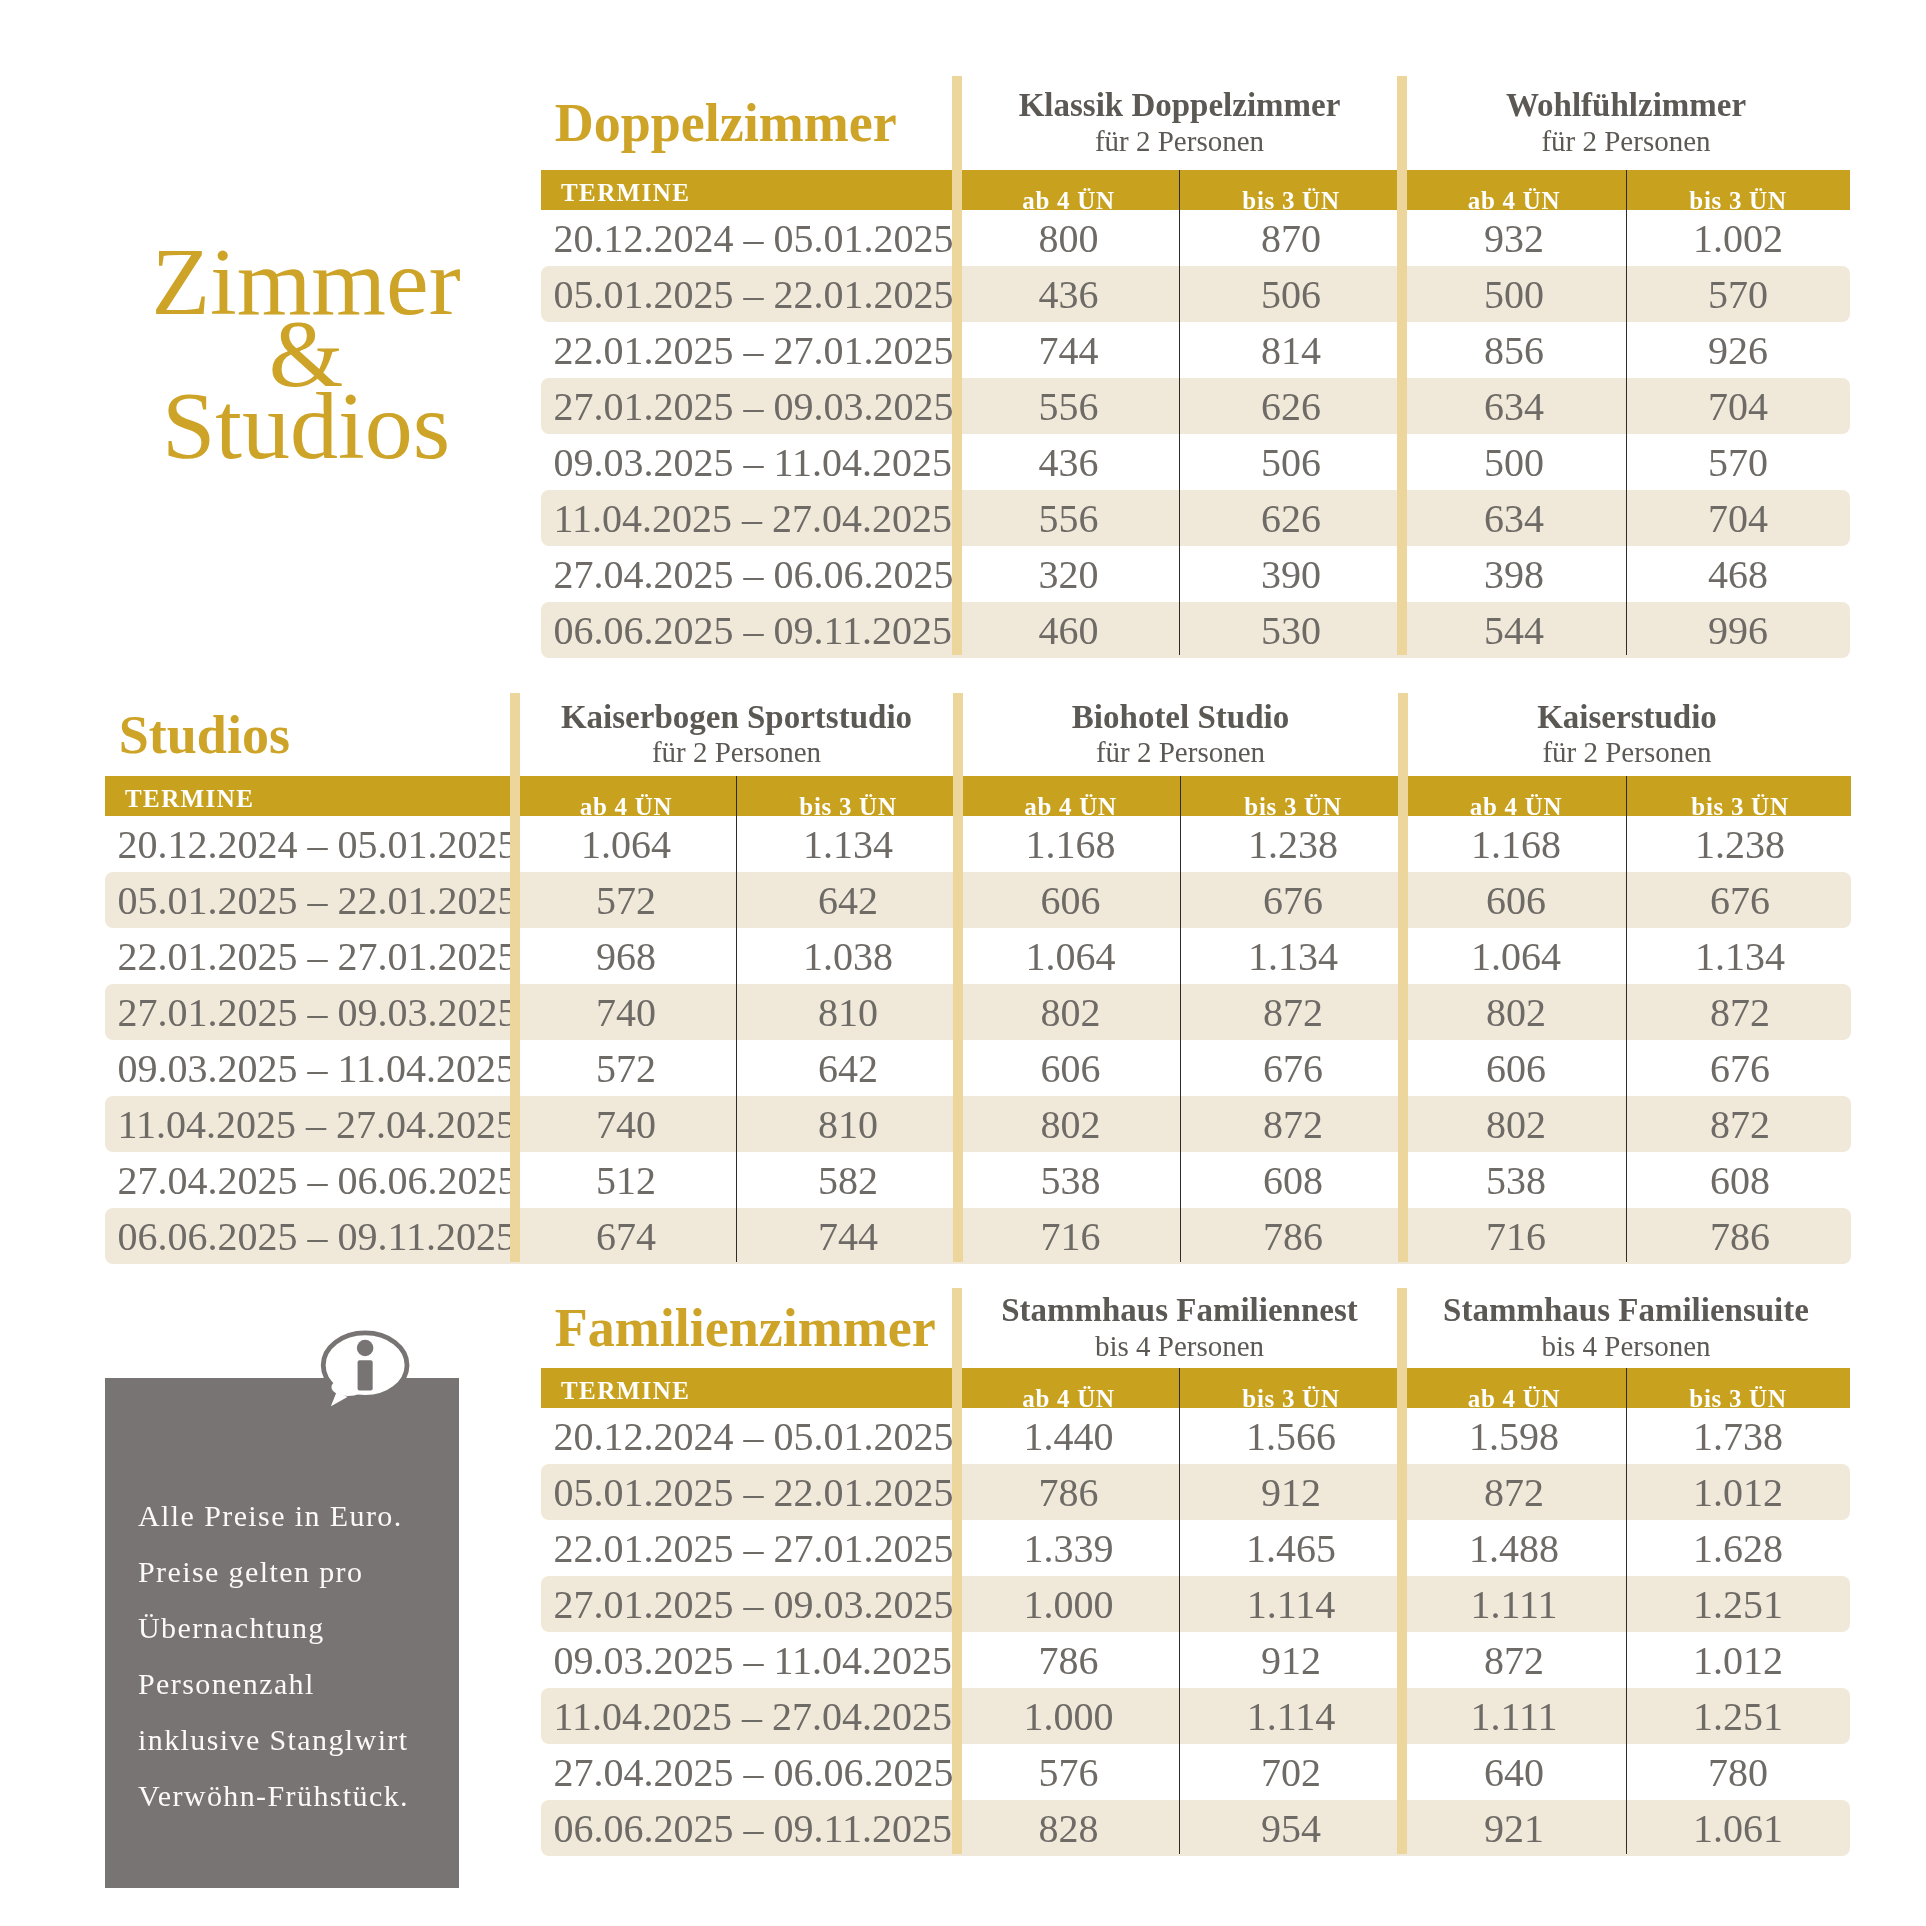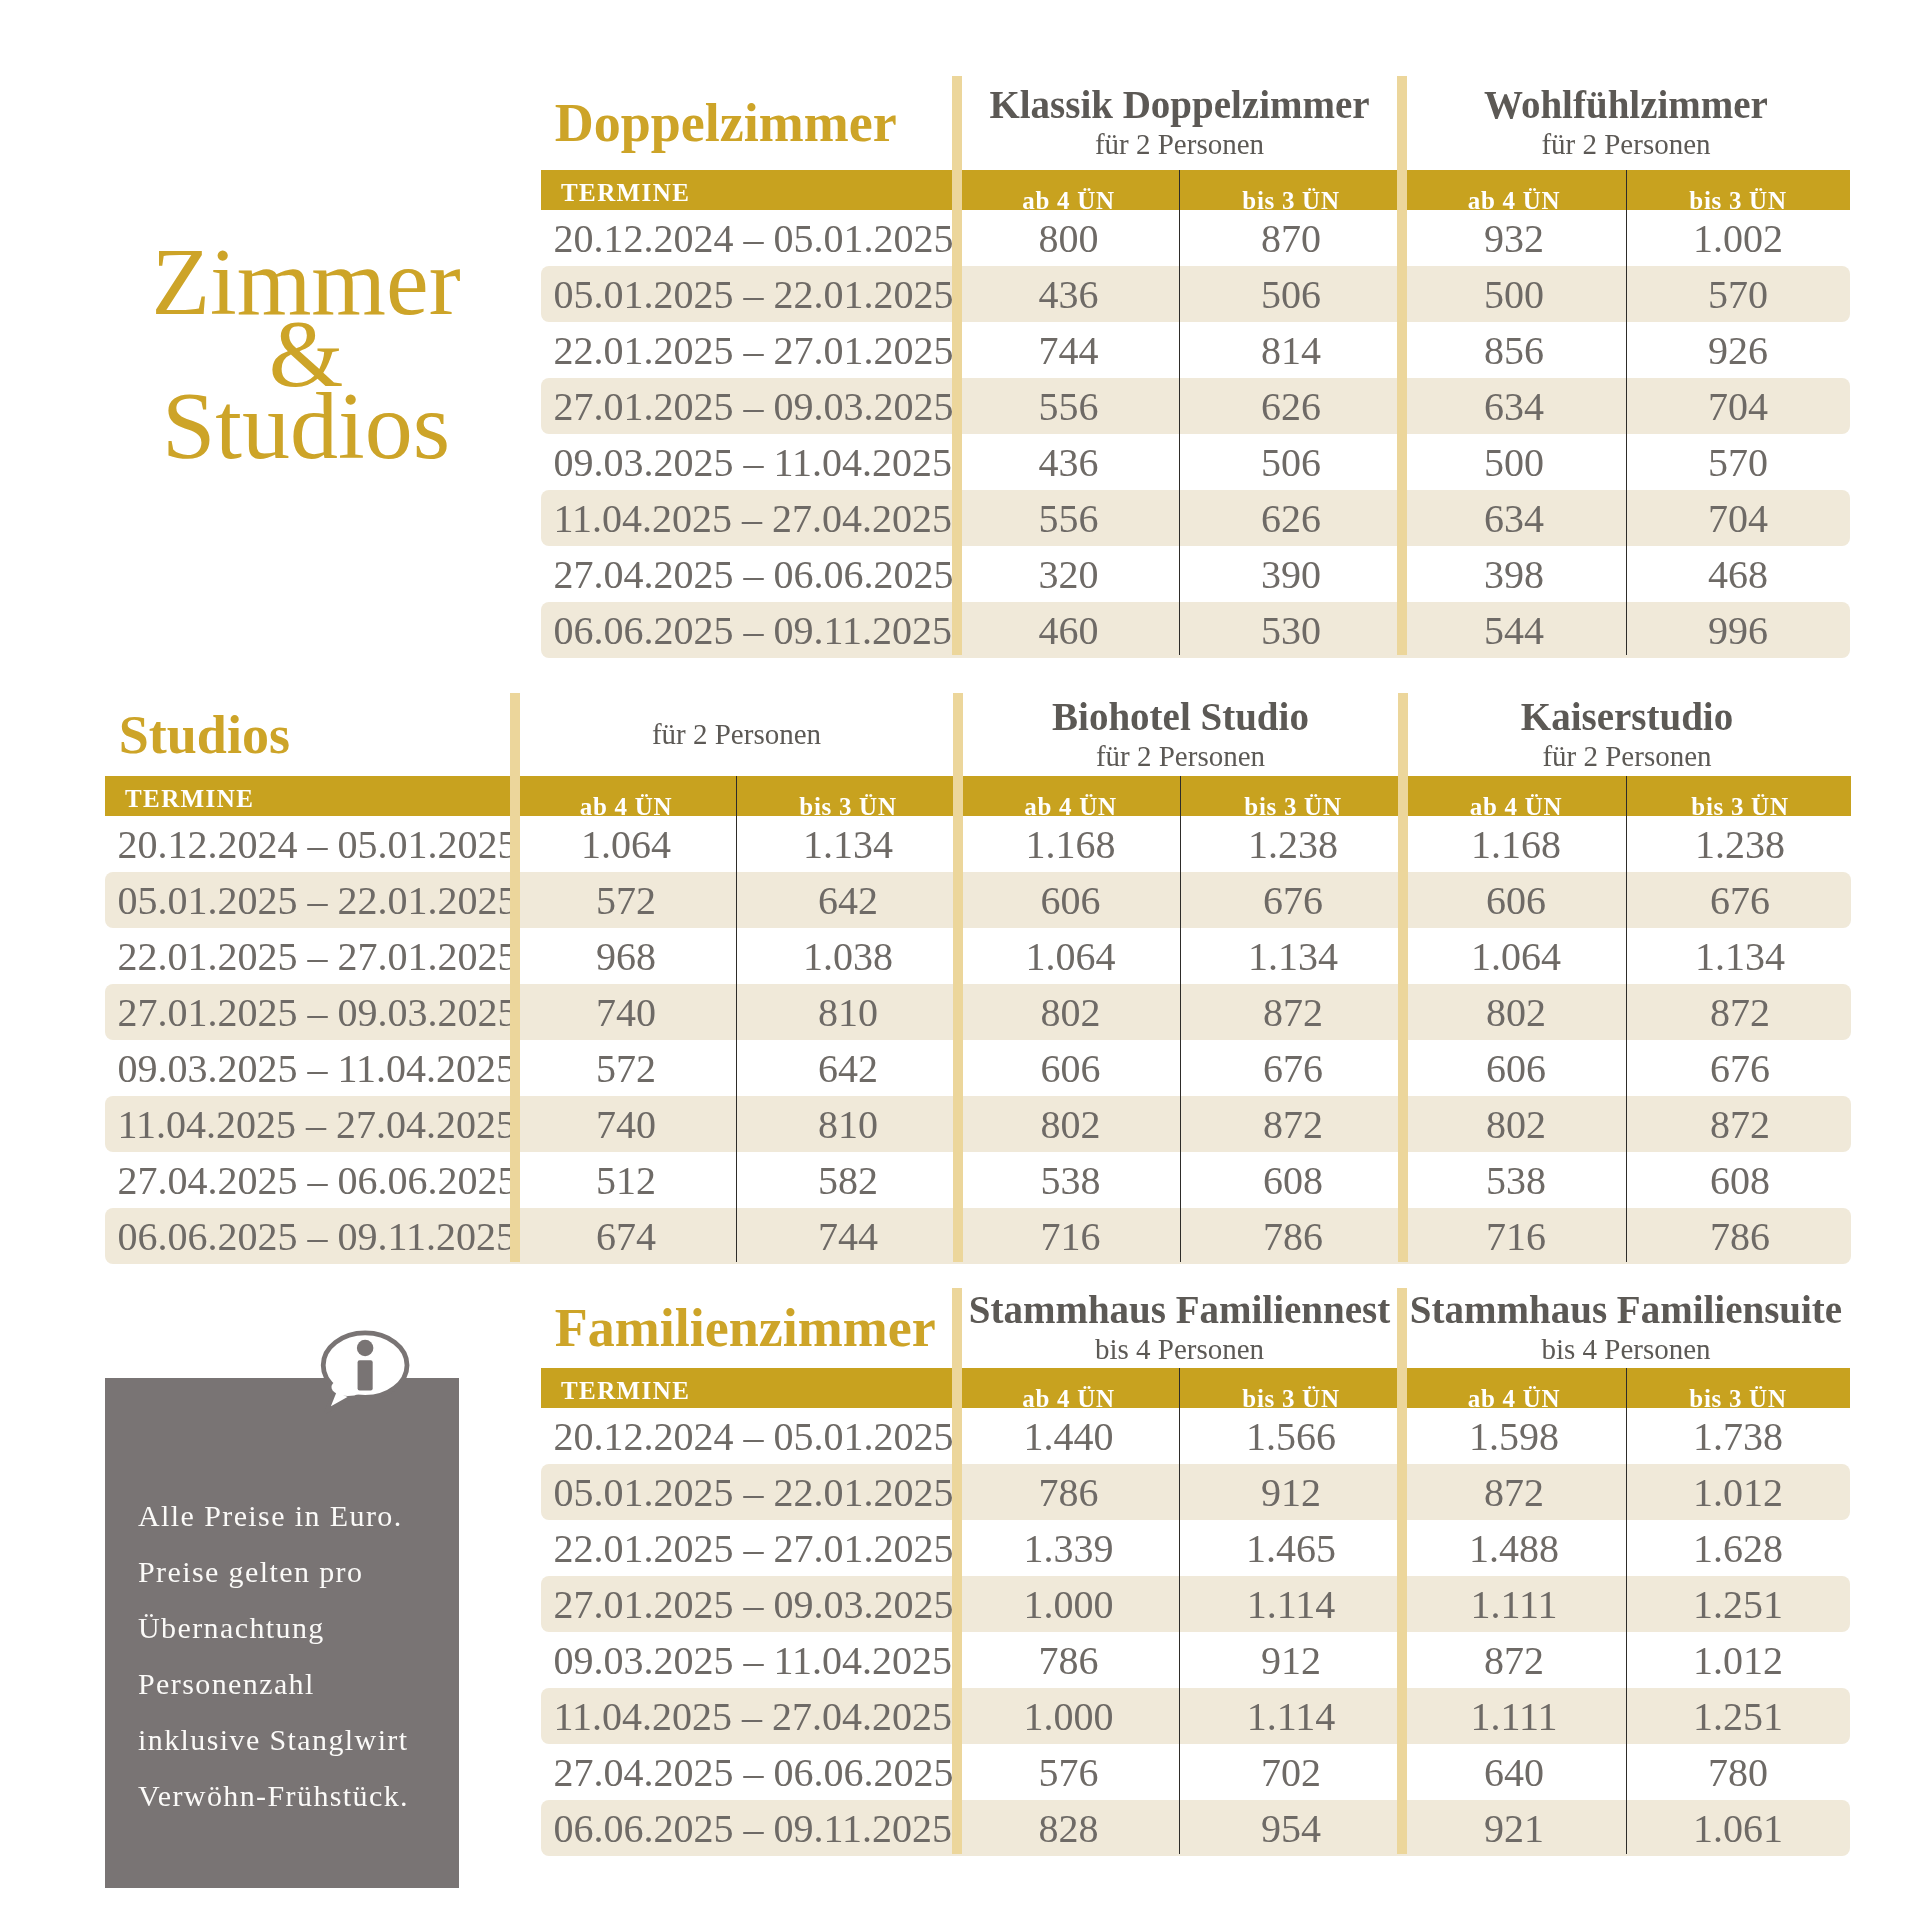--- a/index.html
+++ b/index.html
@@ -21,21 +21,21 @@
   
   .main-title{position:absolute;left:79px;top:246px;width:454px;text-align:center;
     font-size:96px;line-height:0.75;color:var(--gold-title);}
   .main-title div{white-space:nowrap;}
 
   
   .ptable{position:absolute;}
   .thead{display:grid;}
   .ttitle{font-weight:bold;font-size:54px;color:var(--gold-title);display:flex;align-items:center;padding-left:13.8px;white-space:nowrap;}
   .sect{display:flex;flex-direction:column;align-items:center;justify-content:center;color:var(--hdr);}
-  .sect-name{font-weight:bold;font-size:39px;line-height:1.1;white-space:nowrap;}
+  .sect-name{font-weight:bold;font-size:33px;line-height:1.1;white-space:nowrap;}
   .sect-sub{font-size:29px;line-height:1.2;white-space:nowrap;}
 
   .tbar{display:grid;height:40px;background:var(--gold);color:#fff;font-weight:bold;
     align-items:center;font-size:25px;}
   .bar-termine{padding-left:20px;letter-spacing:1.4px;}
   .bar-col{text-align:center;letter-spacing:0.7px;margin-top:17px;}
 
   .trow{display:grid;height:56px;align-items:center;font-size:40px;color:var(--txt);}
   .trow.odd{background:var(--cream);border-radius:8px;}
   .cell{white-space:nowrap;}
@@ -142,20 +142,21 @@
     <div class="vdiv" style="left:411px;"></div>
     <div class="vdiv" style="left:856px;"></div>
     <div class="vline" style="left:638px;top:94px;"></div>
     <div class="vline" style="left:1085px;top:94px;"></div>
   </div>
 
   <div class="ptable" id="t1" style="left:105px;top:693px;width:1746px;height:569px;">
     <div class="thead" style="grid-template-columns:410px 443px 445px 448px;height:83px;">
       <div class="ttitle">Studios</div>
       <div class="sect">
+        <div class="sect-name">Kaiserbogen Sportstudio</div>
         <div class="sect-sub">für 2 Personen</div>
       </div>
       <div class="sect">
         <div class="sect-name">Biohotel Studio</div>
         <div class="sect-sub">für 2 Personen</div>
       </div>
       <div class="sect">
         <div class="sect-name">Kaiserstudio</div>
         <div class="sect-sub">für 2 Personen</div>
       </div>

